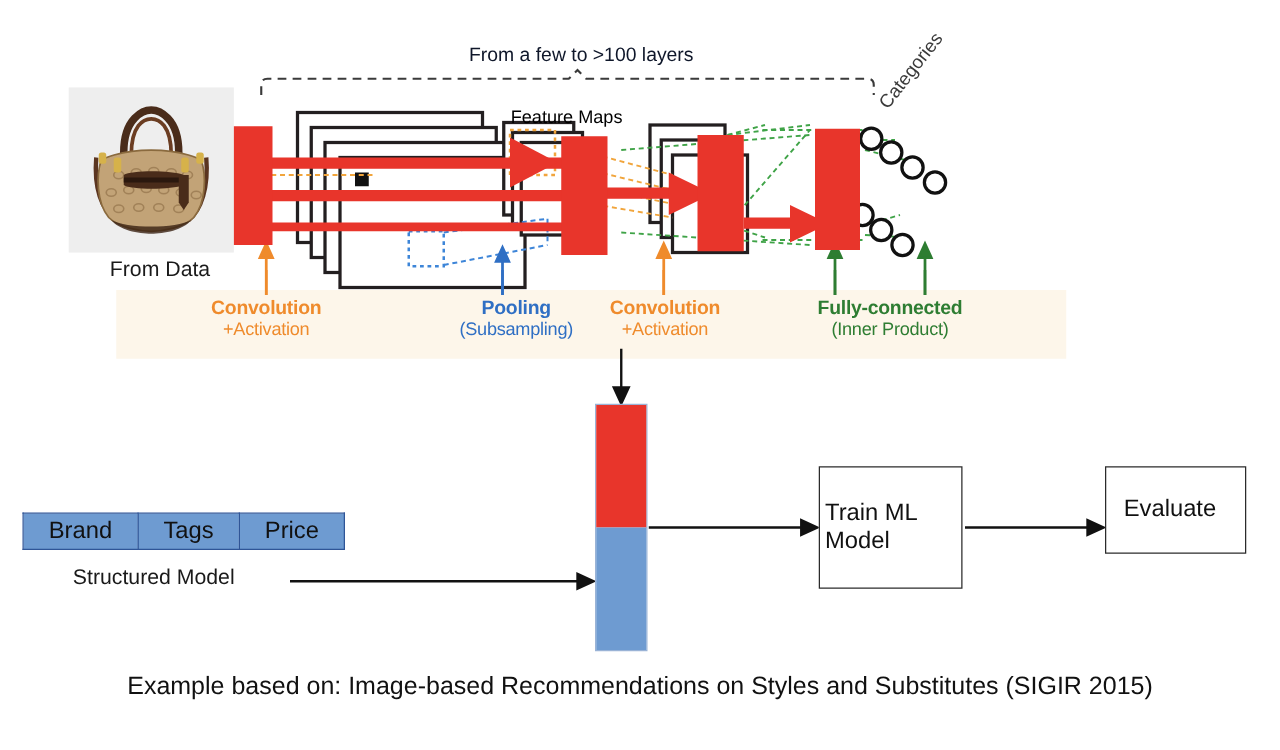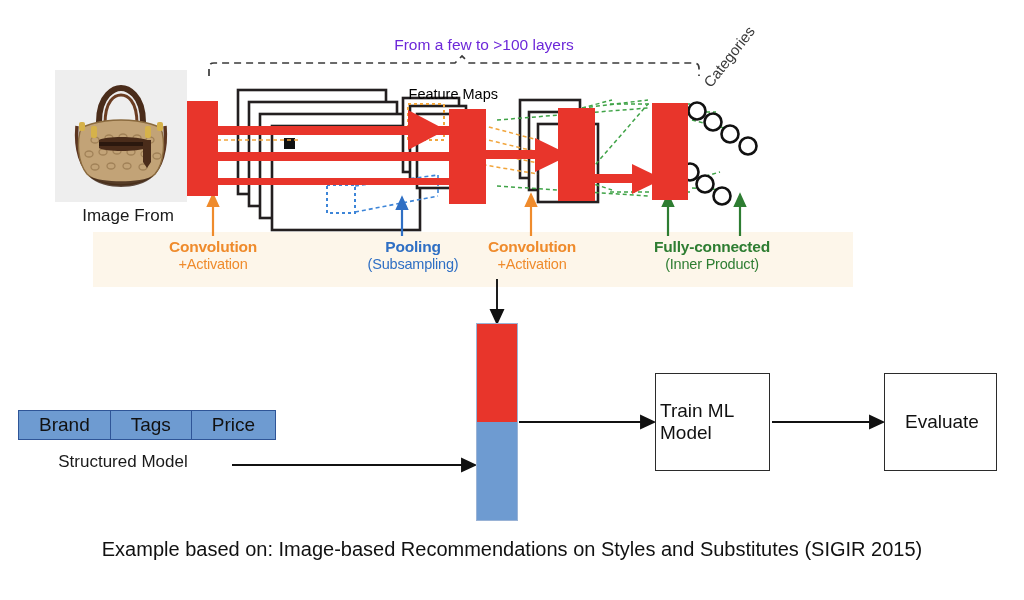--- a/index.html
+++ b/index.html
@@ -40,22 +40,22 @@
     font-family:"Liberation Sans", sans-serif;
   }
   .lbl .l1{font-weight:bold;font-size:15.5px;display:block;letter-spacing:-0.2px;}
   .lbl .l2{font-size:14.5px;display:block;letter-spacing:-0.2px;}
   .c-orange{color:#ef8b2c;}
   .c-blue{color:#2f6fc4;}
   .c-green{color:#2e7d32;}
 
   
   #bracket-label{
-    left:354px;top:36px;width:260px;text-align:center;
-    font-size:15.5px;color:#6d28d9;
+    left:335px;top:36px;width:260px;text-align:center;
+    font-size:15.5px;color:#0f172a;
   }
 
   
   #fm-caption{
     left:378px;top:86px;width:120px;text-align:right;
     font-size:14.5px;color:#000000;
   }
 
   
   #categories-label{
@@ -95,21 +95,21 @@
   #vec-blue{height:50%;background:#6e9bd1;}
 
   
   .plainbox{
     border:1.7px solid #2b2b2b;background:#fff;
     display:flex;align-items:center;
     font-size:19px;color:#111;
     box-sizing:border-box;
   }
   #box-train{left:655px;top:373px;width:115px;height:98px;padding-left:4px;}
-  #box-eval{left:884px;top:373px;width:113px;height:98px;padding-left:20px;}
+  #box-eval{left:884px;top:373px;width:113px;height:70px;padding-left:14px;}
 
   
   #footer{
     left:0;top:538px;width:1024px;text-align:center;
     font-size:20px;color:#111;
   }
 
   svg{overflow:visible;}
 </style>
 </head>
@@ -290,21 +290,21 @@
       <path d="M88,70 L96,70 L96,92 L92,98 L88,92 Z" fill="#4a2c1a"></path>
 
       <rect x="36" y="56" width="6" height="12" rx="2" fill="#d6b24a"></rect>
       <rect x="90" y="56" width="6" height="12" rx="2" fill="#d6b24a"></rect>
       <rect x="24" y="52" width="6" height="9" rx="2" fill="#d6b24a"></rect>
       <rect x="102" y="52" width="6" height="9" rx="2" fill="#d6b24a"></rect>
 
       <path d="M34,106 C46,113 86,113 98,106 C92,114 76,117 66,117 C56,117 40,114 34,106 Z" fill="#3a2213" opacity="0.8"></path>
     </svg>
   </div>
-  <div class="abs" id="image-caption">Image From</div>
+  <div class="abs" id="image-caption">From Data</div>
 
   <div class="abs" id="bracket-label">From a few to &gt;100 layers</div>
 
   <div class="abs" id="fm-caption">Feature Maps</div>
 
   <div class="abs" id="categories-label">Categories</div>
 
   <div class="lbl" style="left:133px;top:238px;width:160px;">
     <span class="l1 c-orange">Convolution</span>
     <span class="l2 c-orange">+Activation</span>

